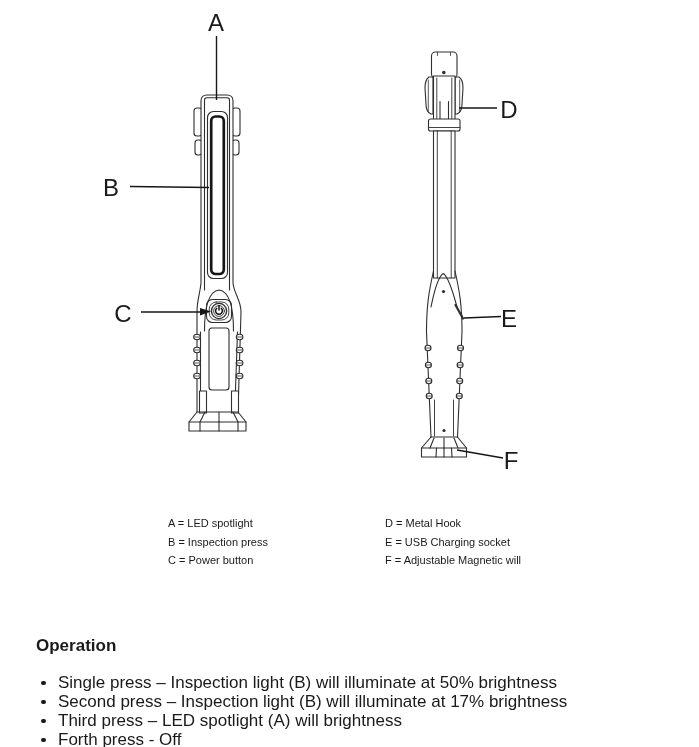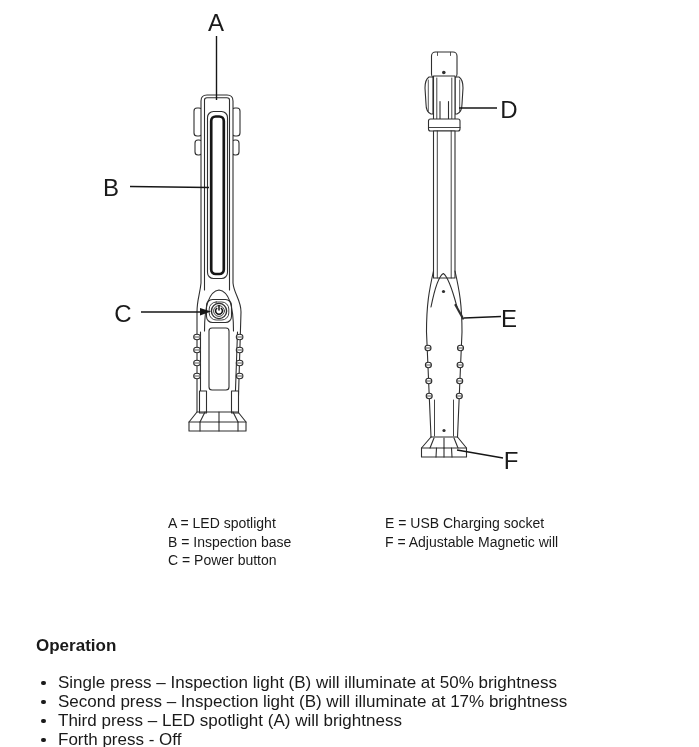--- a/index.html
+++ b/index.html
@@ -17,21 +17,21 @@
     left: 0;
     top: 0;
     font-family: "Liberation Sans", sans-serif;
   }
   .part-label { font-size: 24px; fill: #1a1a1a; }
   .legend {
     position: absolute;
     left: 168px;
     top: 514px;
     display: flex;
-    font-size: 14px;
+    font-size: 11px;
     line-height: 18.6px;
   }
   .legend-col { display: flex; flex-direction: column; }
   .legend-col.left { width: 217px; }
   .operation {
     position: absolute;
     left: 36px;
     top: 636px;
     width: 630px;
     font-size: 17px;
@@ -197,24 +197,25 @@
       <text class="part-label" x="123" y="322">C</text>
       <text class="part-label" x="509" y="118">D</text>
       <text class="part-label" x="509" y="327">E</text>
       <text class="part-label" x="511" y="469">F</text>
     </g>
   </svg>
 
   <div class="legend">
     <div class="legend-col left">
       <div>A = LED spotlight</div>
-      <div>B = Inspection base</div>
+      <div>B = Inspection press</div>
       <div>C = Power button</div>
     </div>
     <div class="legend-col">
+      <div>D = Metal Hook</div>
       <div>E = USB Charging socket</div>
       <div>F = Adjustable Magnetic will</div>
     </div>
   </div>
 
   <div class="operation">
     <div class="operation-heading">Operation</div>
     <ul class="operation-list">
       <li>Single press – Inspection light (B) will illuminate at 50% brightness</li>
       <li>Second press – Inspection light (B) will illuminate at 17% brightness</li>

